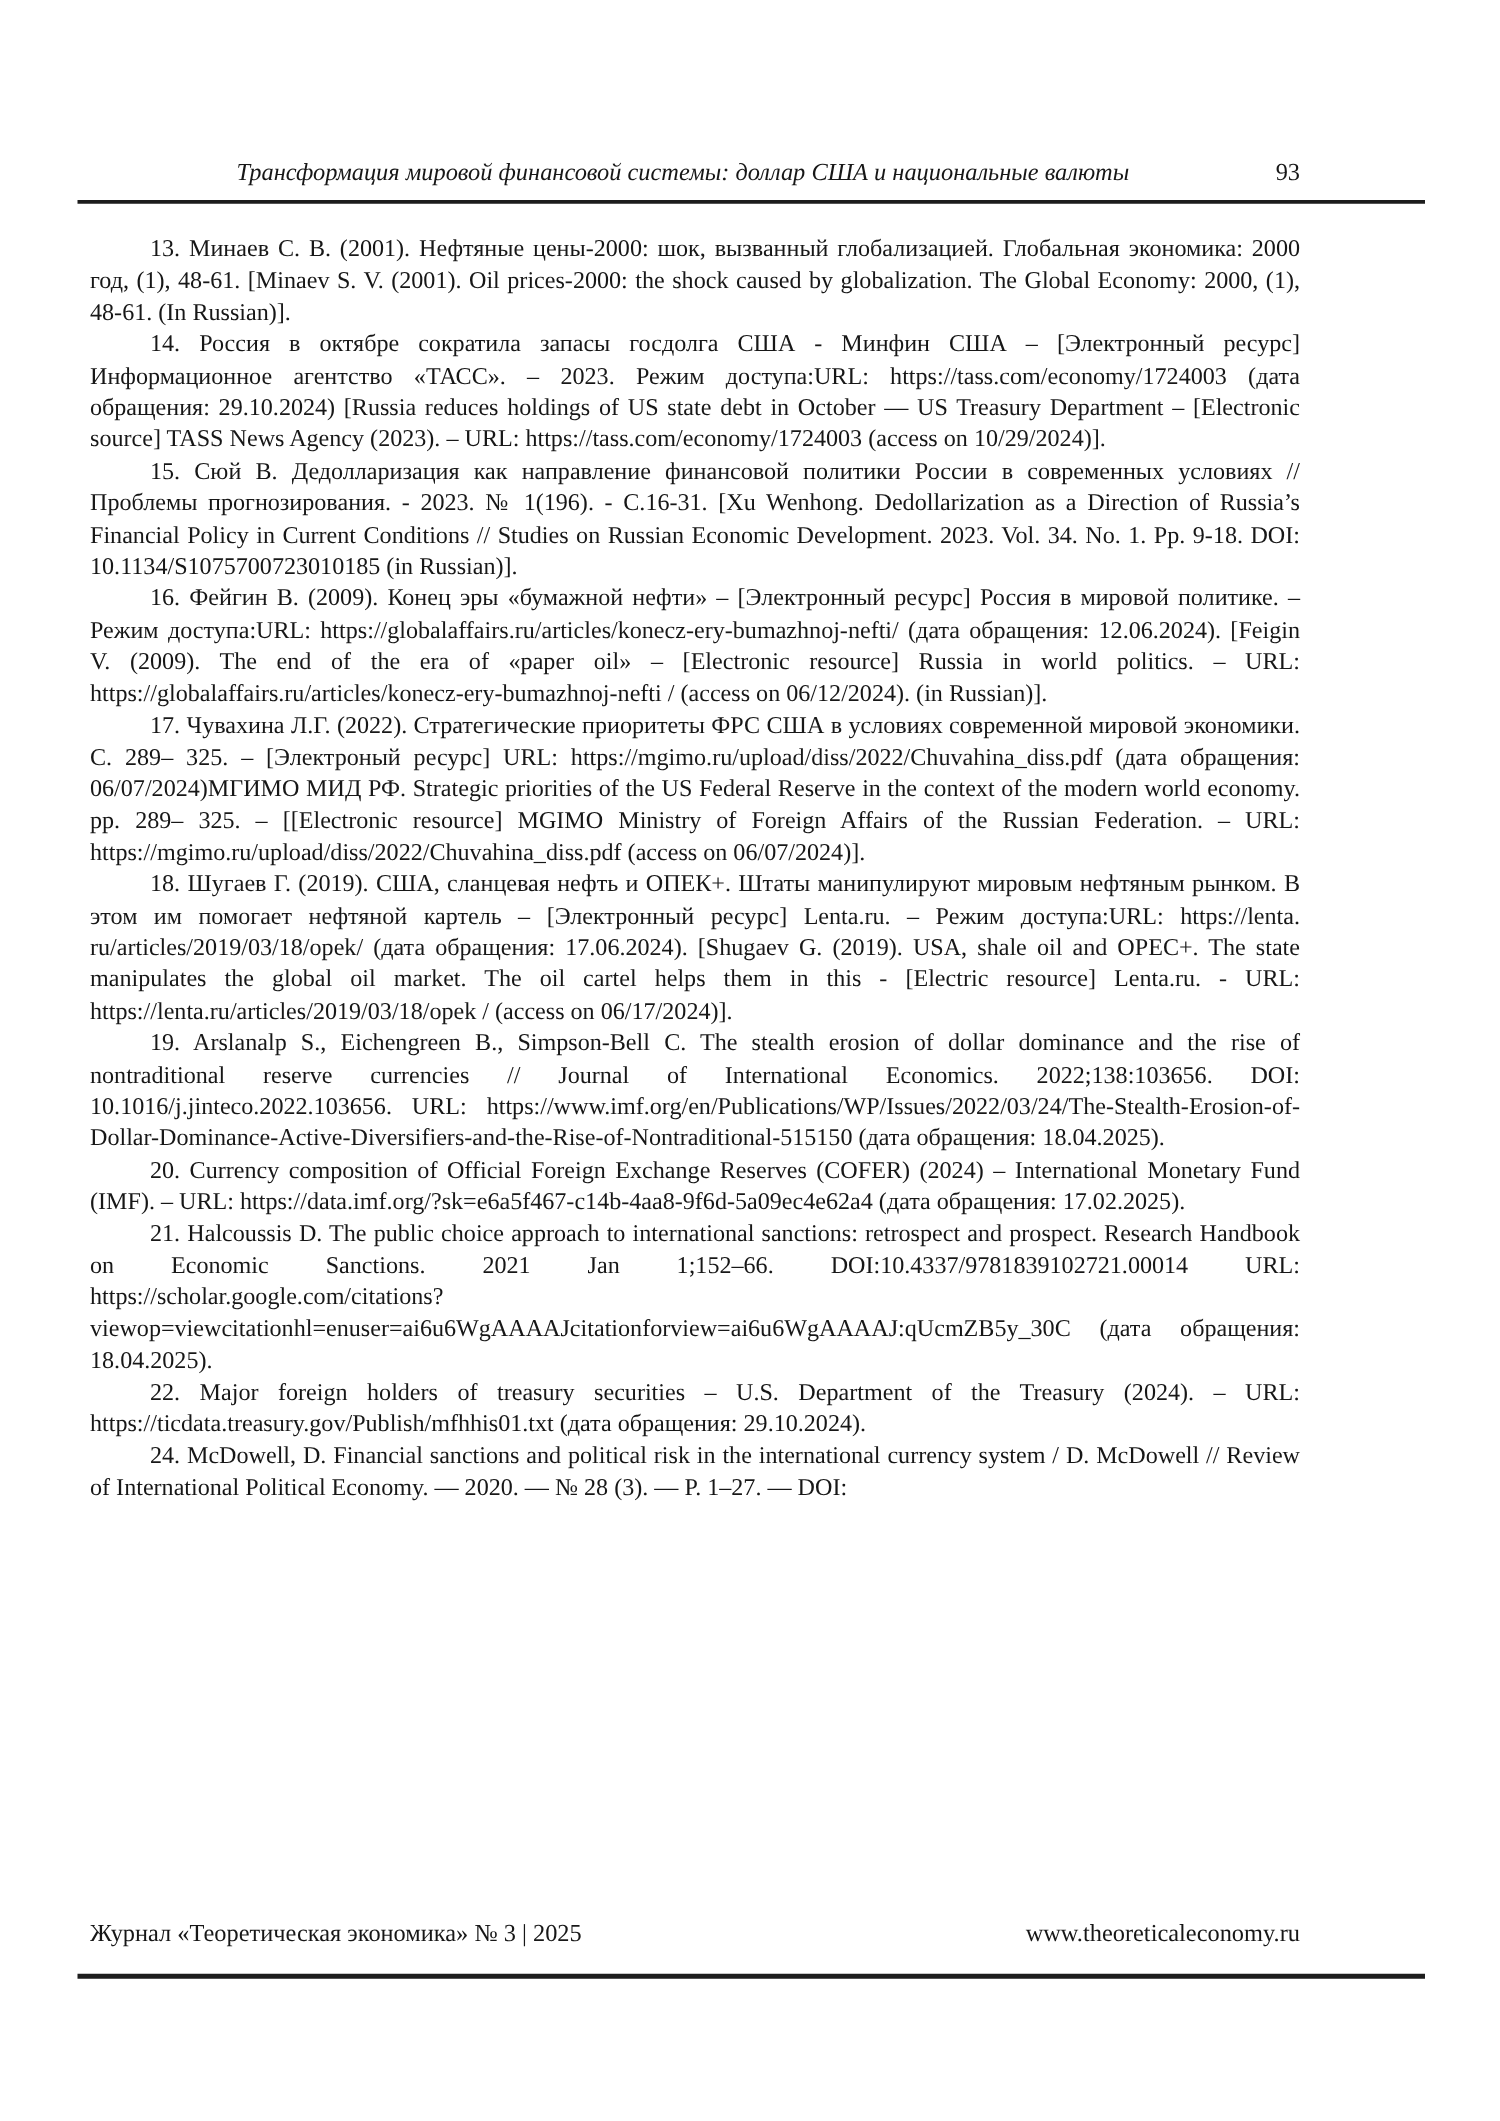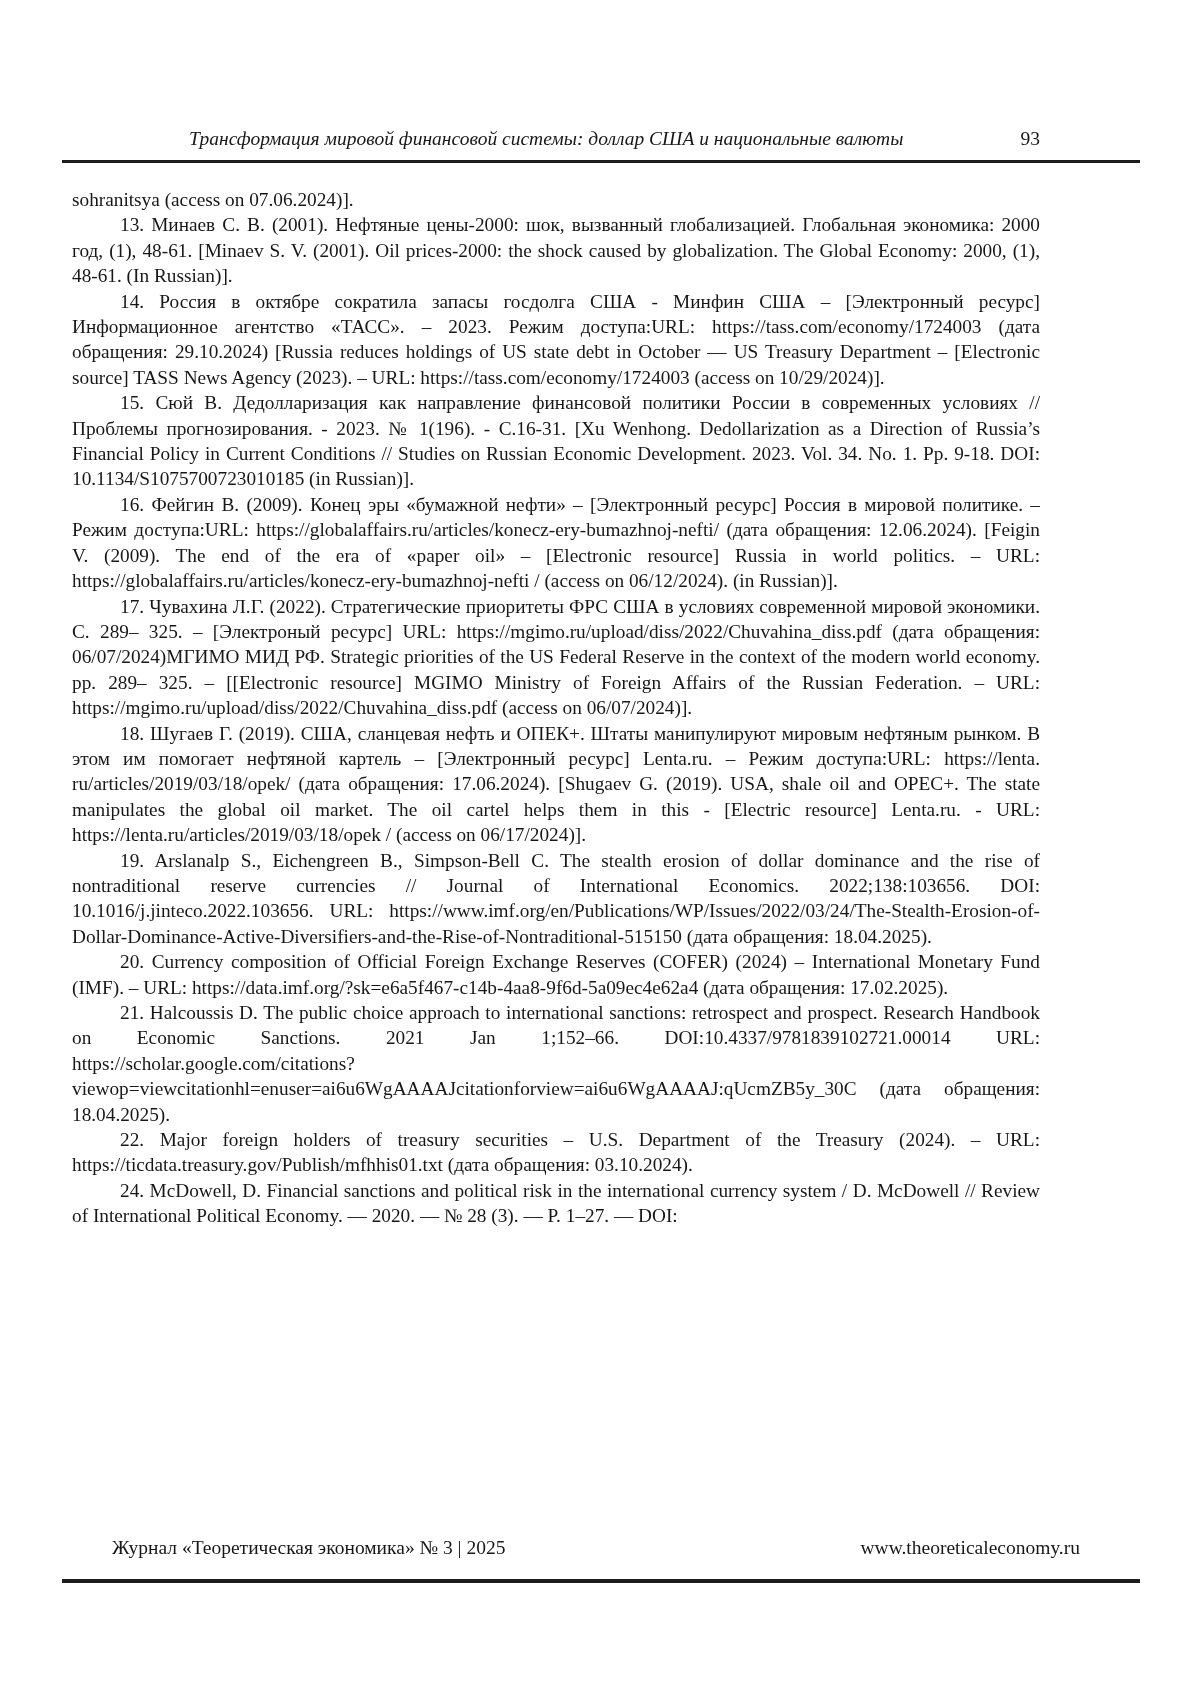--- a/index.html
+++ b/index.html
@@ -47,48 +47,46 @@
   .content p { overflow-wrap: break-word; }
   p.ref { text-indent: 48px; }
   .footer-row {
     position: absolute;
     top: 1537px;
     left: 72px;
     width: 968px;
     display: flex;
     justify-content: space-between;
     font-size: 19.5px;
-    margin-left: 40px;
   }
   .footer-rule { top: 1579px; left: 62px; width: 1078px; height: 4px; }
 </style>
 </head>
 <body>
 
 <div class="page">
 
   <div class="header-row">
     <span class="running-title">Трансформация мировой финансовой системы: доллар США и национальные валюты</span>
     <span class="page-number">93</span>
   </div>
   <div class="rule header-rule"></div>
 
   <div class="content">
-    <p class="cont">sohranitsya (access on 07.06.2024)].</p>
 
     <p class="ref"><span class="ref-num">13.</span> <span>Минаев С. В. (2001). Нефтяные цены-2000: шок, вызванный глобализацией. Глобальная экономика: 2000 год, (1), 48-61. [Minaev S. V. (2001). Oil prices-2000: the shock caused by globalization. The Global Economy: 2000, (1), 48-61. (In Russian)].</span></p>
     <p class="ref"><span class="ref-num">14.</span> <span>Россия в октябре сократила запасы госдолга США - Минфин США – [Электронный ресурс] Информационное агентство «ТАСС». – 2023. Режим доступа:URL: https://tass.com/economy/1724003 (дата обращения: 29.10.2024) [Russia reduces holdings of US state debt in October — US Treasury Department – [Electronic source] TASS News Agency (2023). – URL: https://tass.com/economy/1724003 (access on 10/29/2024)].</span></p>
     <p class="ref"><span class="ref-num">15.</span> <span>Сюй В. Дедолларизация как направление финансовой политики России в современных условиях // Проблемы прогнозирования. - 2023. № 1(196). - С.16-31. [Xu Wenhong. Dedollarization as a Direction of Russia’s Financial Policy in Current Conditions // Studies on Russian Economic Development. 2023. Vol. 34. No. 1. Pp. 9-18. DOI: 10.1134/S1075700723010185 (in Russian)].</span></p>
     <p class="ref"><span class="ref-num">16.</span> <span>Фейгин В. (2009). Конец эры «бумажной нефти» – [Электронный ресурс] Россия в мировой политике. – Режим доступа:URL: https://globalaffairs.ru/articles/konecz-ery-bumazhnoj-nefti/ (дата обращения: 12.06.2024). [Feigin V. (2009). The end of the era of «paper oil» – [Electronic resource] Russia in world politics. – URL: https://globalaffairs.ru/articles/konecz-ery-bumazhnoj-nefti / (access on 06/12/2024). (in Russian)].</span></p>
     <p class="ref"><span class="ref-num">17.</span> <span>Чувахина Л.Г. (2022). Стратегические приоритеты ФРС США в условиях современной мировой экономики. С. 289– 325. – [Электроный ресурс] URL: https://mgimo.ru/upload/diss/2022/Chuvahina_diss.pdf (дата обращения: 06/07/2024)МГИМО МИД РФ. Strategic priorities of the US Federal Reserve in the context of the modern world economy. pp. 289– 325. – [[Electronic resource] MGIMO Ministry of Foreign Affairs of the Russian Federation. – URL: https://mgimo.ru/upload/diss/2022/Chuvahina_diss.pdf (access on 06/07/2024)].</span></p>
     <p class="ref"><span class="ref-num">18.</span> <span>Шугаев Г. (2019). США, сланцевая нефть и ОПЕК+. Штаты манипулируют мировым нефтяным рынком. В этом им помогает нефтяной картель – [Электронный ресурс] Lenta.ru. – Режим доступа:URL: https://lenta. ru/articles/2019/03/18/opek/ (дата обращения: 17.06.2024). [Shugaev G. (2019). USA, shale oil and OPEC+. The state manipulates the global oil market. The oil cartel helps them in this - [Electric resource] Lenta.ru. - URL: https://lenta.ru/articles/2019/03/18/opek / (access on 06/17/2024)].</span></p>
     <p class="ref"><span class="ref-num">19.</span> <span>Arslanalp S., Eichengreen B., Simpson-Bell C. The stealth erosion of dollar dominance and the rise of nontraditional reserve currencies // Journal of International Economics. 2022;138:103656. DOI: 10.1016/j.jinteco.2022.103656. URL: https://www.imf.org/en/Publications/WP/Issues/2022/03/24/The-Stealth-Erosion-of-Dollar-Dominance-Active-Diversifiers-and-the-Rise-of-Nontraditional-515150 (дата обращения: 18.04.2025).</span></p>
     <p class="ref"><span class="ref-num">20.</span> <span>Currency composition of Official Foreign Exchange Reserves (COFER) (2024) – International Monetary Fund (IMF). – URL: https://data.imf.org/?sk=e6a5f467-c14b-4aa8-9f6d-5a09ec4e62a4 (дата обращения: 17.02.2025).</span></p>
     <p class="ref"><span class="ref-num">21.</span> <span>Halcoussis D. The public choice approach to international sanctions: retrospect and prospect. Research Handbook on Economic Sanctions. 2021 Jan 1;152–66. DOI:10.4337/9781839102721.00014 URL: https://scholar.google.com/citations?viewop=viewcitationhl=enuser=ai6u6WgAAAAJcitationforview=ai6u6WgAAAAJ:qUcmZB5y_30C (дата обращения: 18.04.2025).</span></p>
-    <p class="ref"><span class="ref-num">22.</span> <span>Major foreign holders of treasury securities – U.S. Department of the Treasury (2024). – URL: https://ticdata.treasury.gov/Publish/mfhhis01.txt (дата обращения: 03.10.2024).</span></p>
+    <p class="ref"><span class="ref-num">22.</span> <span>Major foreign holders of treasury securities – U.S. Department of the Treasury (2024). – URL: https://ticdata.treasury.gov/Publish/mfhhis01.txt (дата обращения: 29.10.2024).</span></p>
     <p class="ref"><span class="ref-num">24.</span> <span>McDowell, D. Financial sanctions and political risk in the international currency system / D. McDowell // Review of International Political Economy. — 2020. — № 28 (3). — P. 1–27. — DOI:</span></p>
   </div>
 
   <div class="footer-row">
     <span>Журнал «Теоретическая экономика» № 3 | 2025</span>
     <span>www.theoreticaleconomy.ru</span>
   </div>
   <div class="rule footer-rule"></div>
 
 </div>

